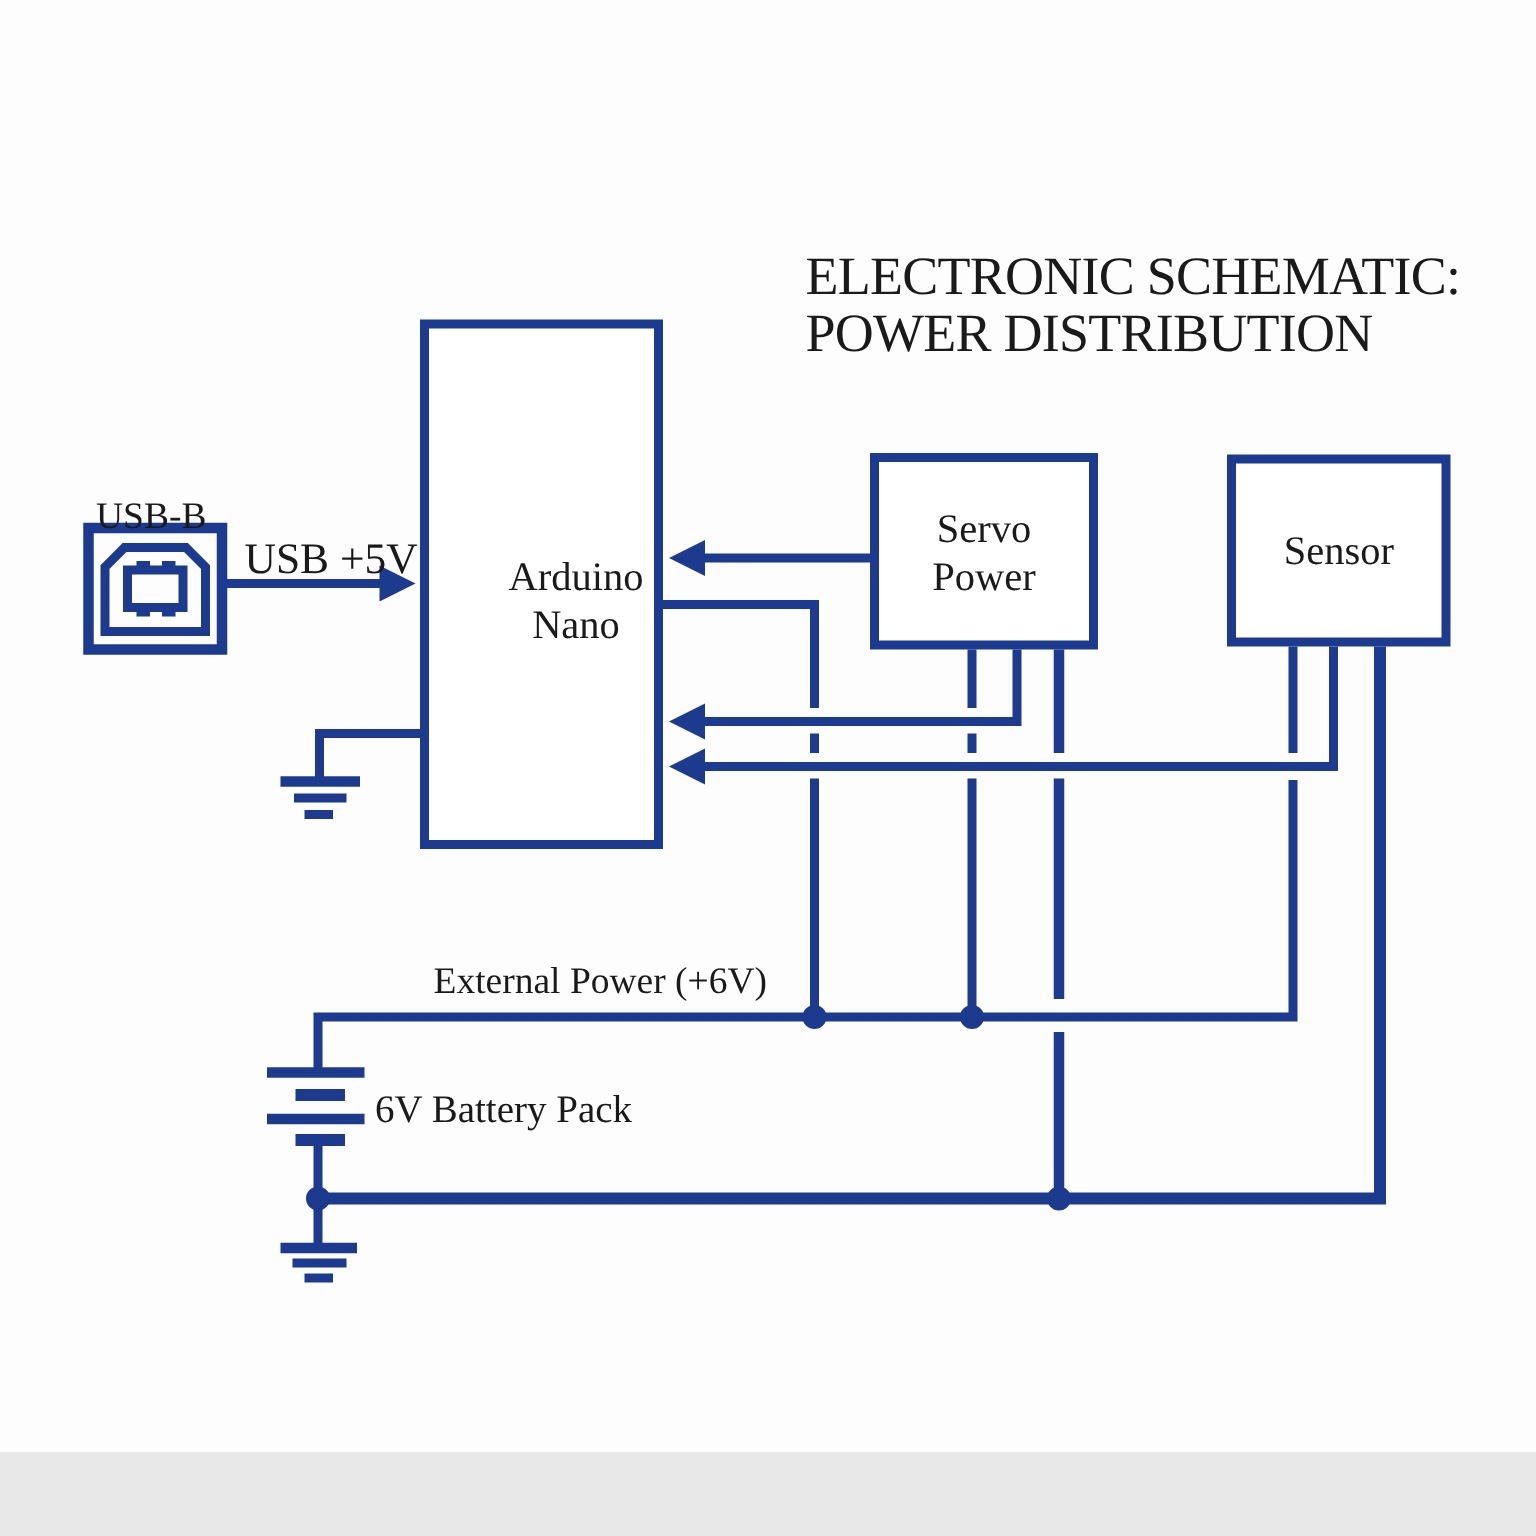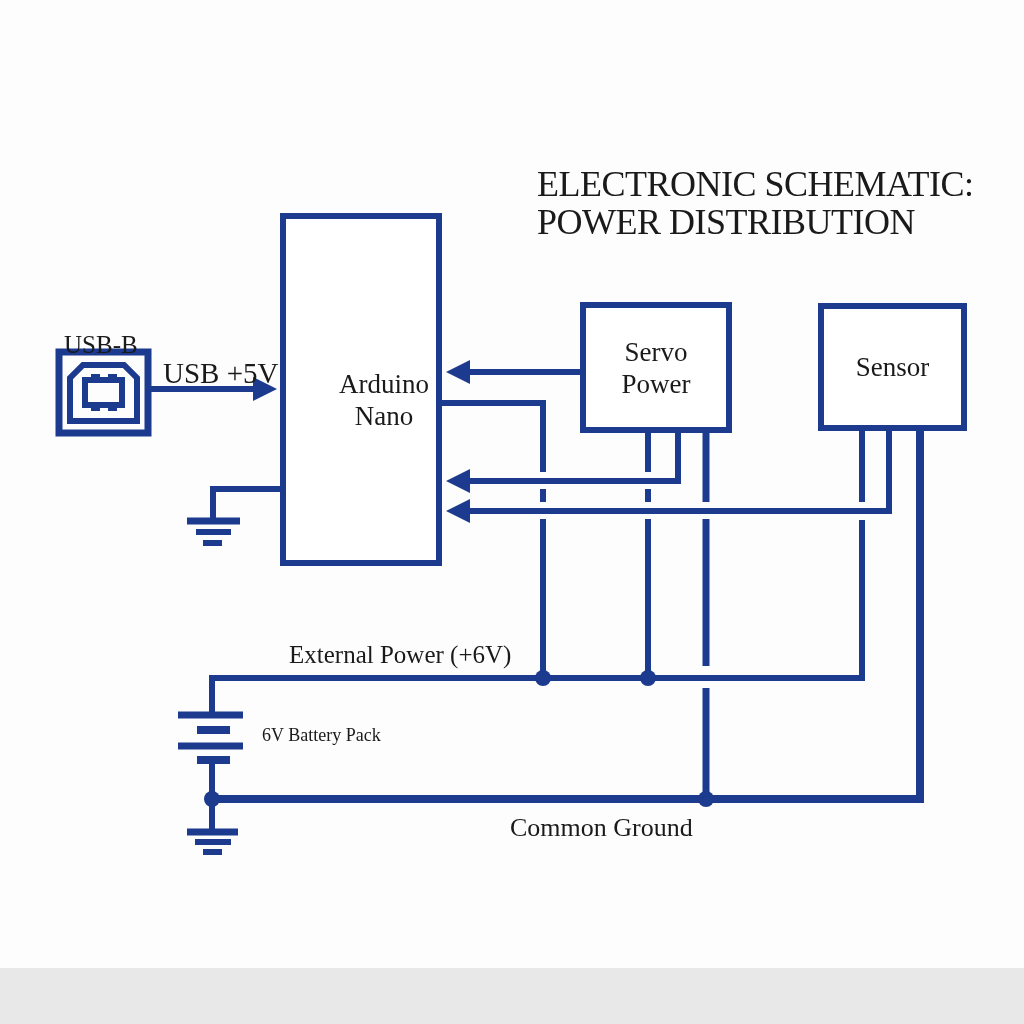--- a/index.html
+++ b/index.html
@@ -37,21 +37,21 @@
   }
   #title{
     left:537px;top:165px;
     font-size:36px;line-height:38px;
     letter-spacing:-0.5px;
     white-space:nowrap;
   }
   #usb-label{left:64px;top:315px;font-size:25px;margin-top:16px;}
   #usb-5v-label{left:163px;top:357px;font-size:29px;}
   #ext-power-label{left:253px;top:641px;font-size:25px;margin-left:36px;}
-  #battery-label{left:262px;top:725px;font-size:18px;}
+  #battery-label{left:250px;top:725px;font-size:26px;}
   #common-ground-label{left:510px;top:813px;font-size:26px;}
   #arduino-box{left:280px;top:213px;width:162px;height:353px;}
   #arduino-box .lbl{padding-top:20px;margin-left:46px;}
   #servo-box{left:580px;top:302px;width:152px;height:131px;}
   #sensor-box{left:818px;top:303px;width:149px;height:128px;}
 </style>
 </head>
 <body>
 
 <div id="canvas">
@@ -169,15 +169,14 @@
   </div>
 
   <div id="usb-label" class="label">USB-B</div>
 
   <div id="usb-5v-label" class="label">USB +5V</div>
 
   <div id="ext-power-label" class="label">External Power (+6V)</div>
 
   <div id="battery-label" class="label">6V Battery Pack</div>
 
-  <div id="common-ground-label" class="label">Common Ground</div>
 
 </div>
 
 </body></html>

